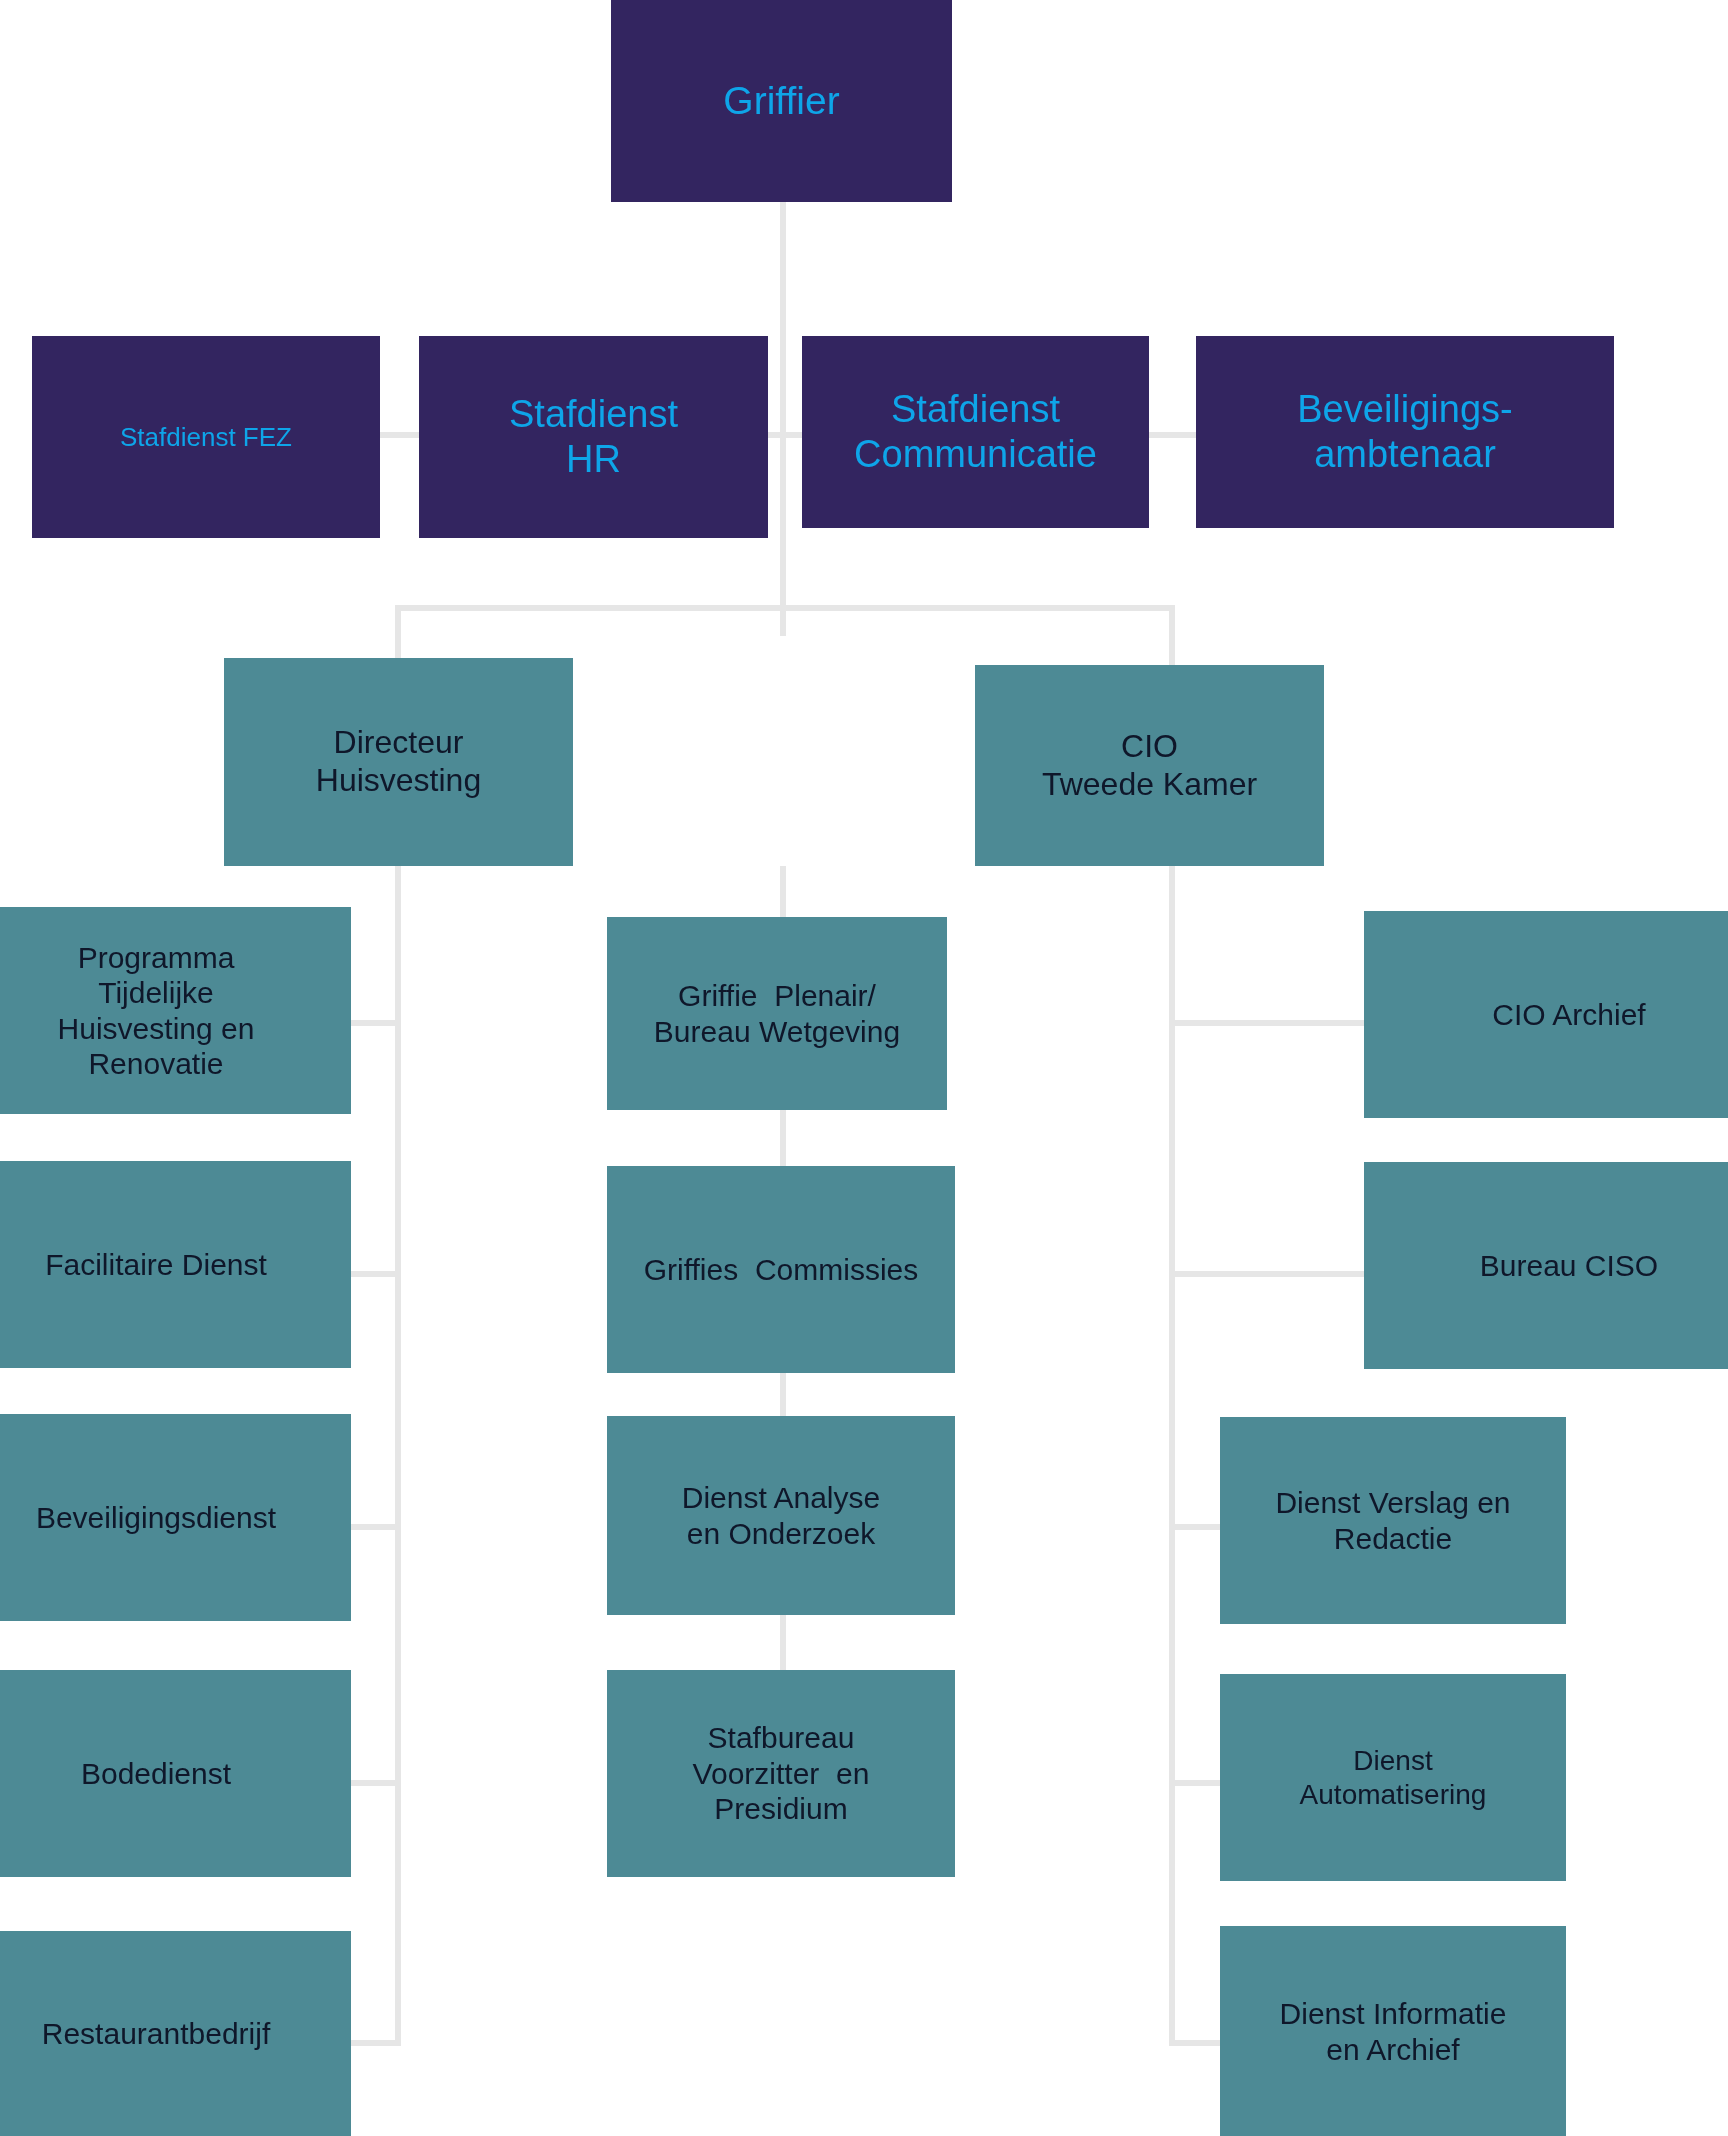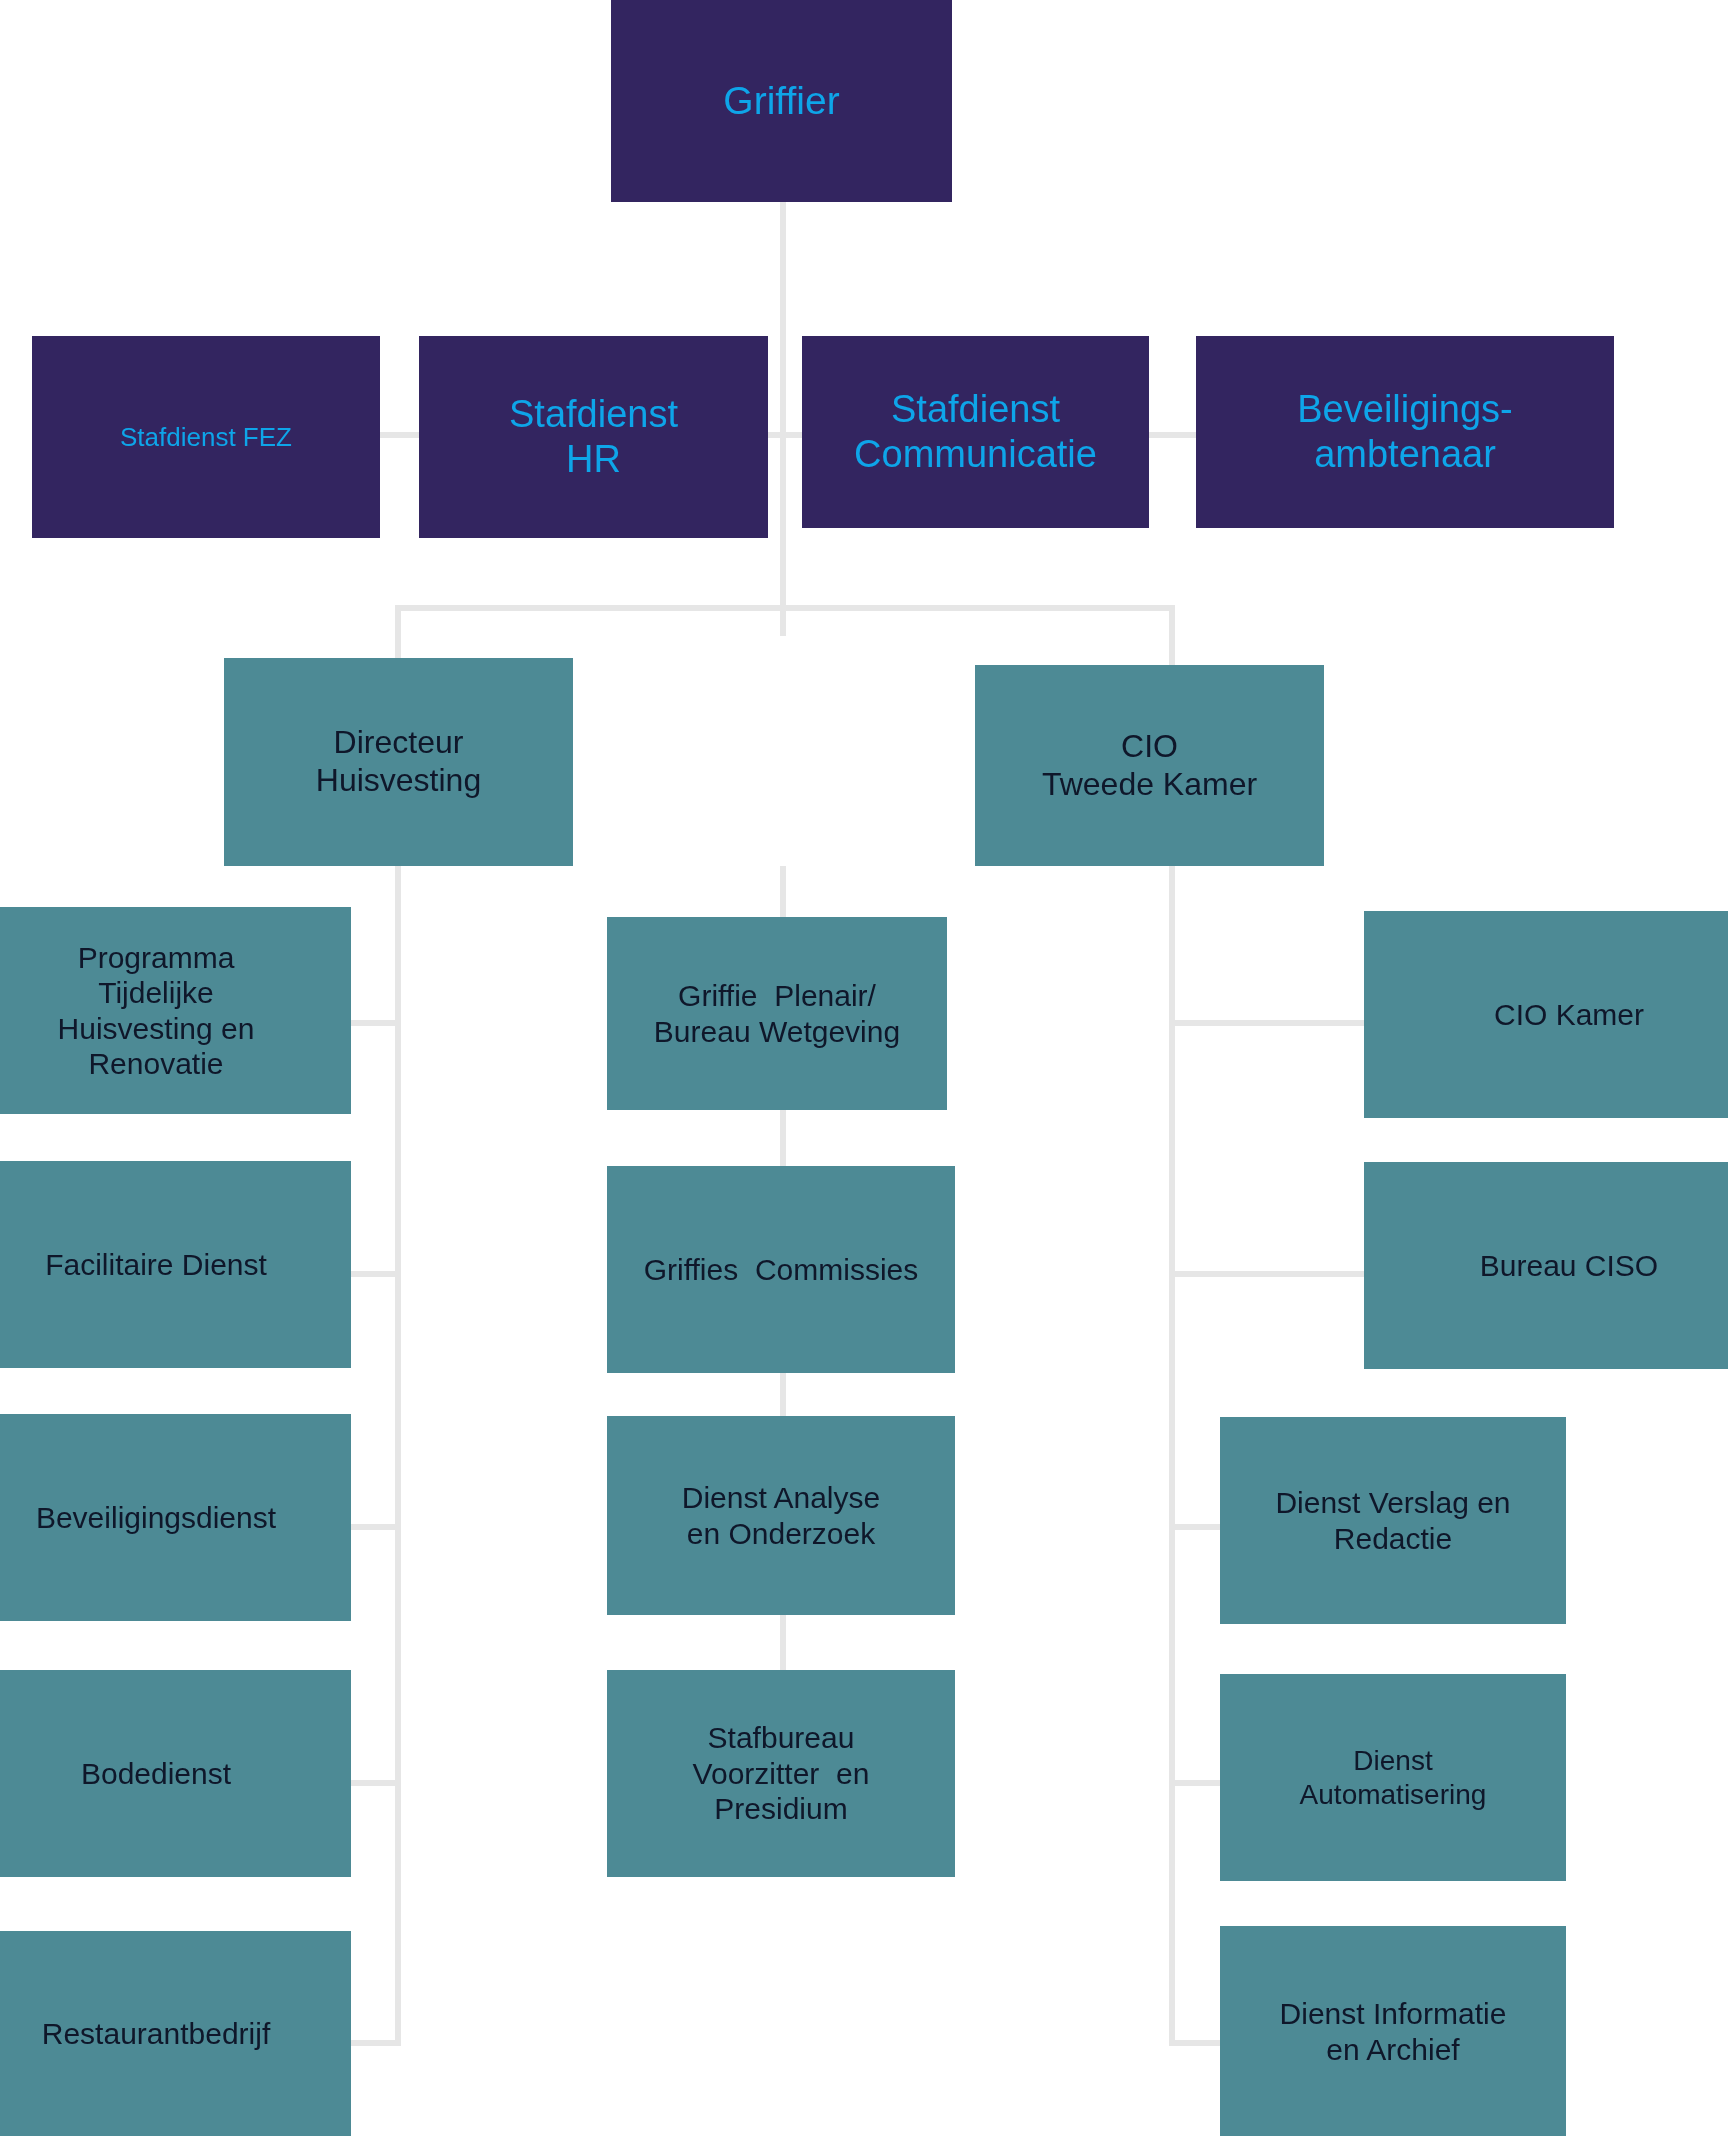--- a/index.html
+++ b/index.html
@@ -145,21 +145,21 @@
 en Onderzoek</span>
   </div>
 
   <div class="node teal" style="left:607px; top:1670px; width:348px; height:207px; font-size:30px;">
     <span class="label">Stafbureau
 Voorzitter  en
 Presidium</span>
   </div>
 
   <div class="node teal" style="left:1364px; top:911px; width:410px; height:207px; font-size:30px;">
-    <span class="label">CIO Kamer</span>
+    <span class="label">CIO Archief</span>
   </div>
 
   <div class="node teal" style="left:1364px; top:1162px; width:410px; height:207px; font-size:30px;">
     <span class="label">Bureau CISO</span>
   </div>
 
   <div class="node teal" style="left:1220px; top:1417px; width:346px; height:207px; font-size:30px;">
     <span class="label">Dienst Verslag en
 Redactie</span>
   </div>

